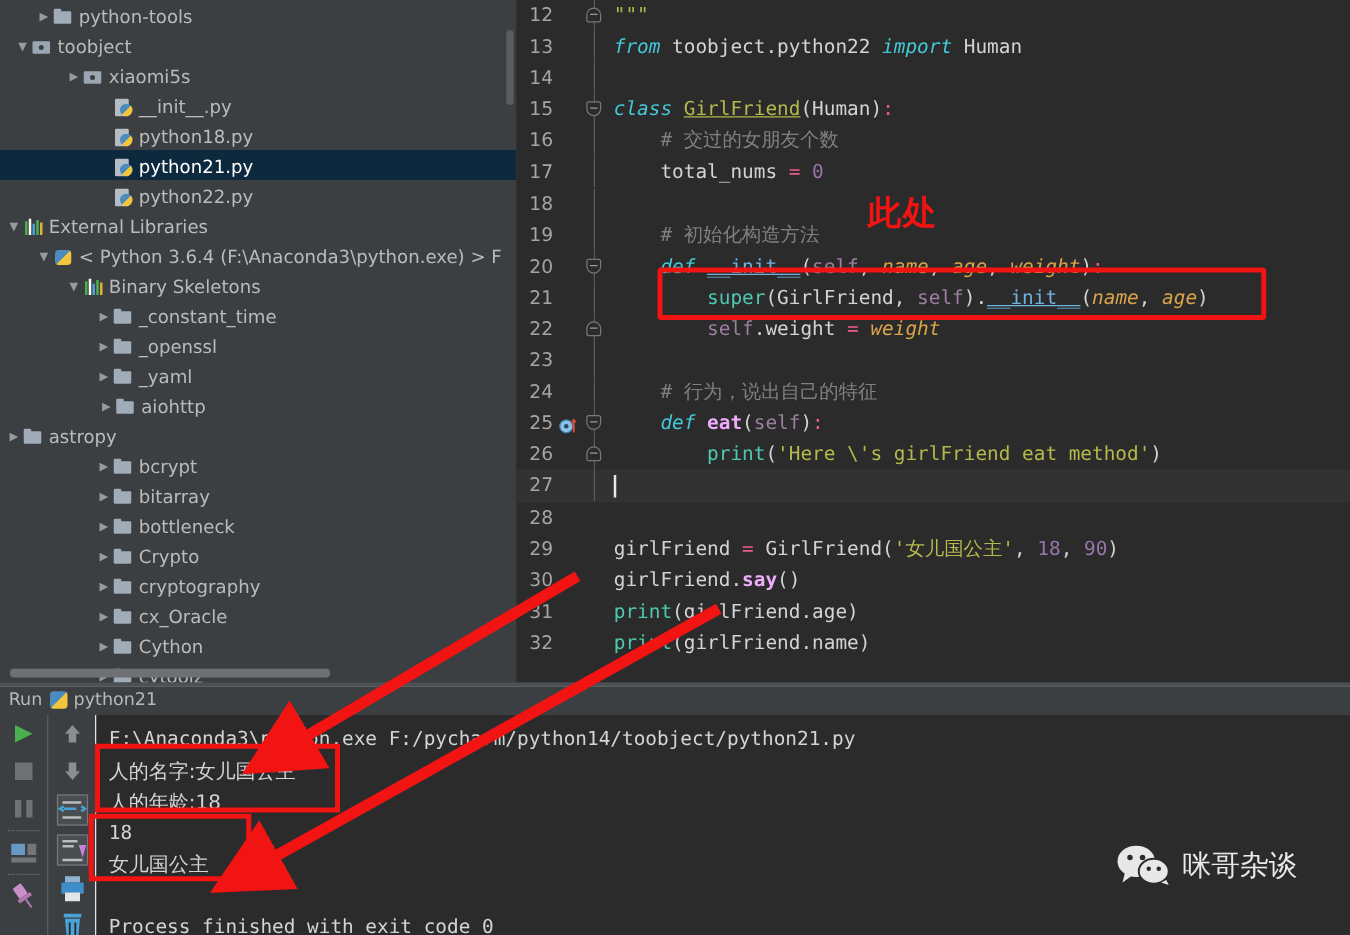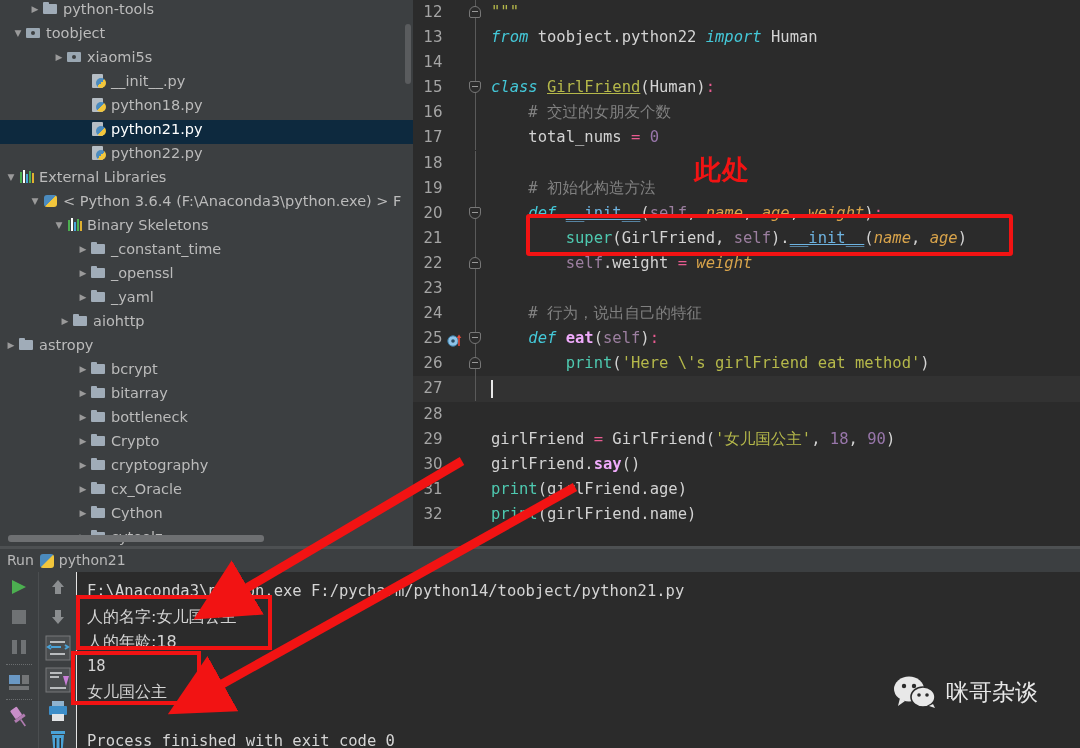--- a/index.html
+++ b/index.html
@@ -10,21 +10,21 @@
     overflow: hidden;
   }
   #app { position: relative; width: 1080px; height: 748px; }
 
   
   #project-tree {
     position: absolute; left: 0; top: 0; width: 413px; height: 546px;
     background: #3c3f41; overflow: hidden;
   }
   .tree-row {
-    position: relative; height: 24px; line-height: 16px;
+    position: relative; height: 24px; line-height: 28px;
     white-space: nowrap; font-size: 14.5px; color: #bbbbbb;
     padding-left: 4px;
   }
   .tree-row.selected { background: #0d293e; color: #ffffff; }
   .tw {
     display: inline-block; width: 14px; text-align: center;
     font-size: 9px; color: #9a9a9a; vertical-align: middle;
   }
   .tw.blank { color: transparent; }
   .ic {
@@ -232,21 +232,21 @@
         <div class="tree-row" style="padding-left: 76px;"><span class="tw blank">▶</span><span class="ic ic-py"></span><span class="tree-label">__init__.py</span></div>
         <div class="tree-row" style="padding-left: 76px;"><span class="tw blank">▶</span><span class="ic ic-py"></span><span class="tree-label">python18.py</span></div>
         <div class="tree-row selected" style="padding-left: 76px;"><span class="tw blank">▶</span><span class="ic ic-py"></span><span class="tree-label">python21.py</span></div>
         <div class="tree-row" style="padding-left: 76px;"><span class="tw blank">▶</span><span class="ic ic-py"></span><span class="tree-label">python22.py</span></div>
         <div class="tree-row" style="padding-left: 4px;"><span class="tw">▼</span><span class="ic ic-libs"><span style="background: rgb(76, 175, 80); left: 2px; height: 11px;"></span><span style="background: rgb(255, 255, 255); left: 5px; height: 13px;"></span><span style="background: rgb(74, 163, 216); left: 8px; height: 9px;"></span><span style="background: rgb(76, 175, 80); left: 11px; height: 12px;"></span><span style="background: rgb(224, 176, 48); left: 14px; height: 10px;"></span></span><span class="tree-label">External Libraries</span></div>
         <div class="tree-row" style="padding-left: 28px;"><span class="tw">▼</span><span class="ic ic-pyint"></span><span class="tree-label">&lt; Python 3.6.4 (F:\Anaconda3\python.exe) &gt;  F</span></div>
         <div class="tree-row" style="padding-left: 52px;"><span class="tw">▼</span><span class="ic ic-libs"><span style="background: rgb(76, 175, 80); left: 2px; height: 11px;"></span><span style="background: rgb(255, 255, 255); left: 5px; height: 13px;"></span><span style="background: rgb(74, 163, 216); left: 8px; height: 9px;"></span><span style="background: rgb(76, 175, 80); left: 11px; height: 12px;"></span><span style="background: rgb(224, 176, 48); left: 14px; height: 10px;"></span></span><span class="tree-label">Binary Skeletons</span></div>
         <div class="tree-row" style="padding-left: 76px;"><span class="tw">▶</span><span class="ic ic-folder"></span><span class="tree-label">_constant_time</span></div>
         <div class="tree-row" style="padding-left: 76px;"><span class="tw">▶</span><span class="ic ic-folder"></span><span class="tree-label">_openssl</span></div>
         <div class="tree-row" style="padding-left: 76px;"><span class="tw">▶</span><span class="ic ic-folder"></span><span class="tree-label">_yaml</span></div>
-        <div class="tree-row" style="padding-left: 58px;"><span class="tw">▶</span><span class="ic ic-folder"></span><span class="tree-label">aiohttp</span></div>
+        <div class="tree-row" style="padding-left: 58px; margin-left: 20px;"><span class="tw">▶</span><span class="ic ic-folder"></span><span class="tree-label">aiohttp</span></div>
         <div class="tree-row" style=""><span class="tw">▶</span><span class="ic ic-folder"></span><span class="tree-label">astropy</span></div>
         <div class="tree-row" style="padding-left: 76px;"><span class="tw">▶</span><span class="ic ic-folder"></span><span class="tree-label">bcrypt</span></div>
         <div class="tree-row" style="padding-left: 76px;"><span class="tw">▶</span><span class="ic ic-folder"></span><span class="tree-label">bitarray</span></div>
         <div class="tree-row" style="padding-left: 76px;"><span class="tw">▶</span><span class="ic ic-folder"></span><span class="tree-label">bottleneck</span></div>
         <div class="tree-row" style="padding-left: 76px;"><span class="tw">▶</span><span class="ic ic-folder"></span><span class="tree-label">Crypto</span></div>
         <div class="tree-row" style="padding-left: 76px;"><span class="tw">▶</span><span class="ic ic-folder"></span><span class="tree-label">cryptography</span></div>
         <div class="tree-row" style="padding-left: 76px;"><span class="tw">▶</span><span class="ic ic-folder"></span><span class="tree-label">cx_Oracle</span></div>
         <div class="tree-row" style="padding-left: 76px;"><span class="tw">▶</span><span class="ic ic-folder"></span><span class="tree-label">Cython</span></div>
         <div class="tree-row" style="padding-left: 76px;"><span class="tw">▶</span><span class="ic ic-folder"></span><span class="tree-label">cytoolz</span></div>
       </div>

